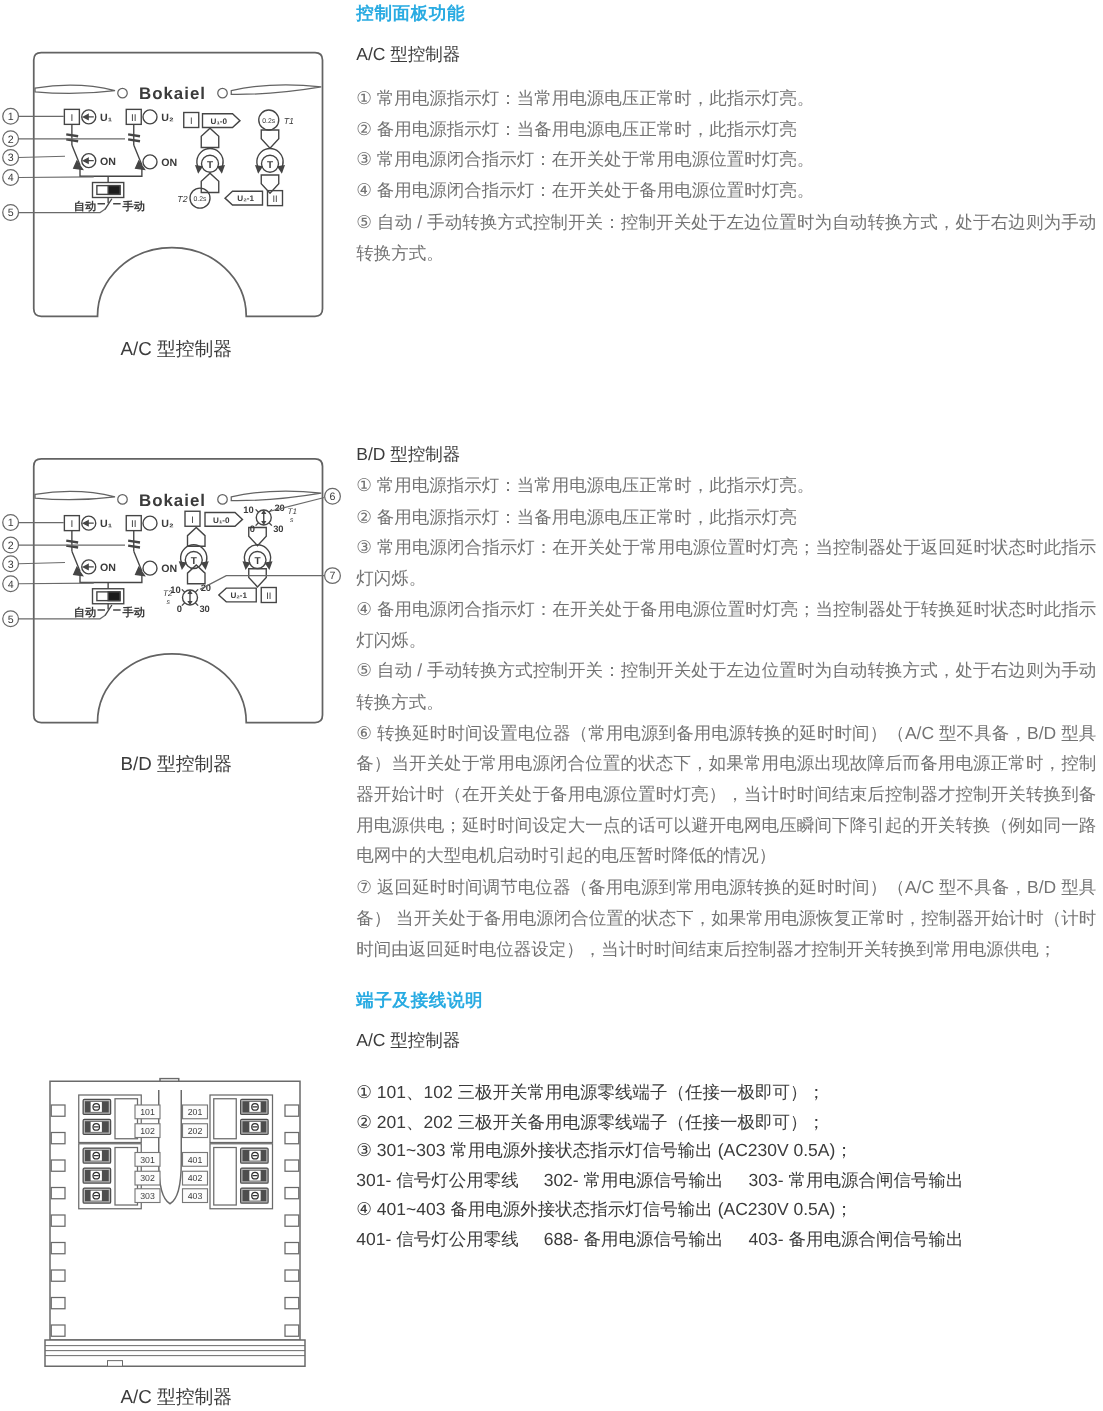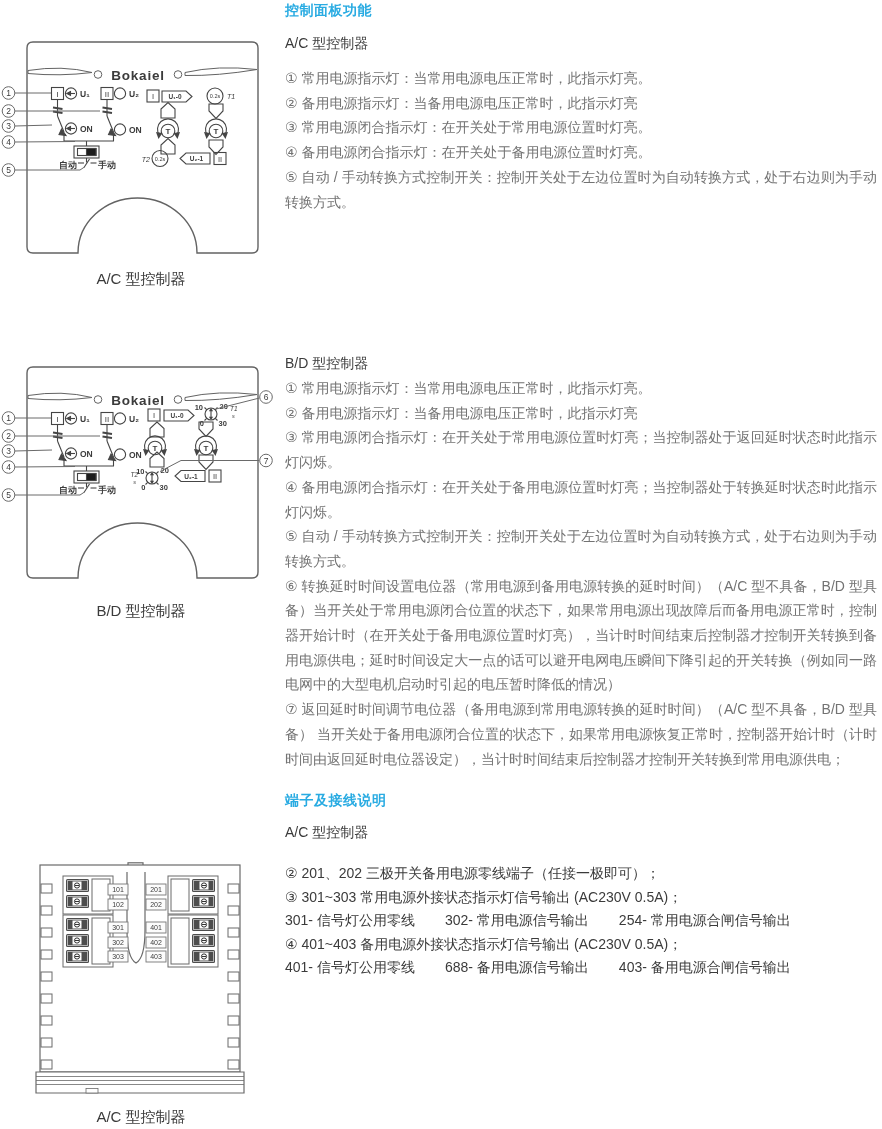--- a/index.html
+++ b/index.html
@@ -11,21 +11,21 @@
   .text-col{position:absolute;left:285px;width:592px;}
   .sec-title{font-size:14px;font-weight:bold;color:#29abe2;margin:0 0 15px 0;letter-spacing:.5px;}
   .subtitle{font-size:14px;color:#3b3b3b;margin:0 0 13px 0;}
   .body-text p{font-size:14px;line-height:24.7px;margin:0;color:#737373;text-align:justify;}
   .wiring-text p{font-size:14px;line-height:23.5px;margin:0;color:#3b3b3b;}
   .fig{position:absolute;left:0;width:282px;text-align:center;}
   .fig-caption{font-size:15px;color:#3b3b3b;text-align:center;}
   .fig1 .fig-caption{margin-top:8px;}
   .fig2 .fig-caption{margin-top:15px;}
   .fig3 .fig-caption{margin-top:13px;}
-  .pair-row{display:flex;gap:30px;}
+  .pair-row{display:flex;gap:20px;}
   svg{display:block;}
   svg text{font-family:"Liberation Sans","DejaVu Sans",sans-serif;fill:#3b3b3b;}
   .wiring-sub{margin-bottom:20px;}
 </style>
 </head>
 <body>
 
 <div class="fig fig1" style="top:40px;">
   <svg width="282" height="222" viewBox="0 0 282 222">
 
@@ -442,26 +442,27 @@
       <text x="156" y="97">403</text>
     </g>
   </svg>
   <div class="fig-caption">A/C 型控制器</div>
 </div>
 
 <div class="text-col" style="top:792px;">
   <h2 class="sec-title" style="margin-bottom:14px;">端子及接线说明</h2>
   <div class="subtitle wiring-sub">A/C 型控制器</div>
   <div class="wiring-text">
+    <p>① 101、102 三极开关常用电源零线端子（任接一极即可）；</p>
     <p>② 201、202 三极开关备用电源零线端子（任接一极即可）；</p>
     <p>③ 301~303 常用电源外接状态指示灯信号输出 (AC230V 0.5A)；</p>
     <p class="pair-row">
       <span>301- 信号灯公用零线</span>
       <span>302- 常用电源信号输出</span>
-      <span>254- 常用电源合闸信号输出</span>
+      <span>303- 常用电源合闸信号输出</span>
     </p>
     <p>④ 401~403 备用电源外接状态指示灯信号输出 (AC230V 0.5A)；</p>
     <p class="pair-row">
       <span>401- 信号灯公用零线</span>
       <span>688- 备用电源信号输出</span>
       <span>403- 备用电源合闸信号输出</span>
     </p>
   </div>
 </div>
 

